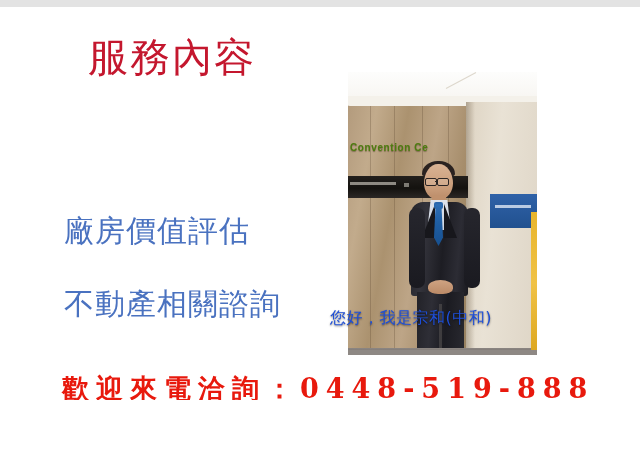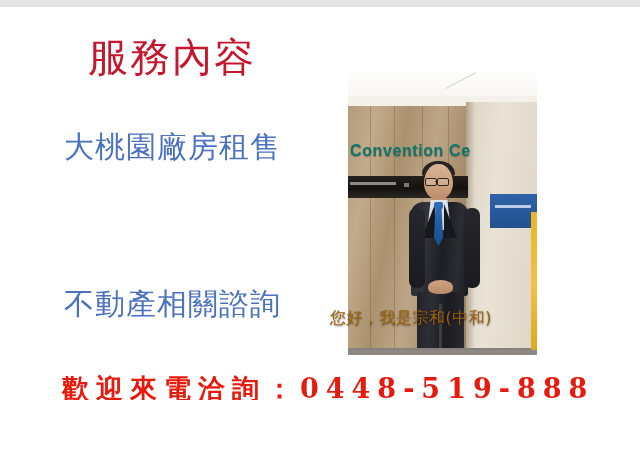--- a/index.html
+++ b/index.html
@@ -135,24 +135,24 @@
   .wall-beige-shadow {
     position: absolute;
     left: 118px; top: 30px; width: 9px; height: 253px;
     background: linear-gradient(90deg, rgba(90,72,48,0.35), rgba(90,72,48,0));
   }
 
   
   .sign-text {
     position: absolute;
     left: 2px; top: 70px;
-    font-size: 16px;
+    font-size: 10px;
     font-weight: 600;
     letter-spacing: 0.6px;
-    color: #0f766e;
+    color: #4d7c0f;
     text-shadow: 0 1px 1px rgba(60,45,25,0.45);
     white-space: nowrap;
     font-family: "Liberation Sans", sans-serif;
   }
 
   
   .dark-band {
     position: absolute;
     left: 0; top: 104px; width: 120px; height: 22px;
     background: linear-gradient(180deg, #23201d 0%, #14120f 55%, #2b2725 100%);
@@ -287,38 +287,38 @@
     width: 3px; height: 51px;
     background: rgba(120,115,110,0.35);
   }
 
   
   .photo-caption {
     position: absolute;
     left: 330px;
     top: 308px;
     font-size: 16px;
-    color: #a16207;
+    color: #1d4ed8;
     letter-spacing: 0.5px;
     white-space: nowrap;
     text-shadow: 0 1px 2px rgba(0,0,0,0.55);
     line-height: 1.25;
     font-family: "DejaVu Sans", "Liberation Sans", sans-serif;
   }
 </style>
 </head>
 <body>
 
 <div class="slide">
 
   <div class="top-band"></div>
 
   <div class="title">服務內容</div>
 
-  <div class="bullet bullet-1">大桃園廠房租售</div>
+  <div class="bullet bullet-2">廠房價值評估</div>
   <div class="bullet bullet-3">不動產相關諮詢</div>
 
   <div class="phone-line">歡迎來電洽詢：0448-519-888</div>
 
   <div class="photo">
     <div class="photo-canvas">
       <div class="ceiling"></div>
       <div class="ceiling-seam"></div>
       <div class="soffit"></div>
       <div class="soffit-2"></div>

